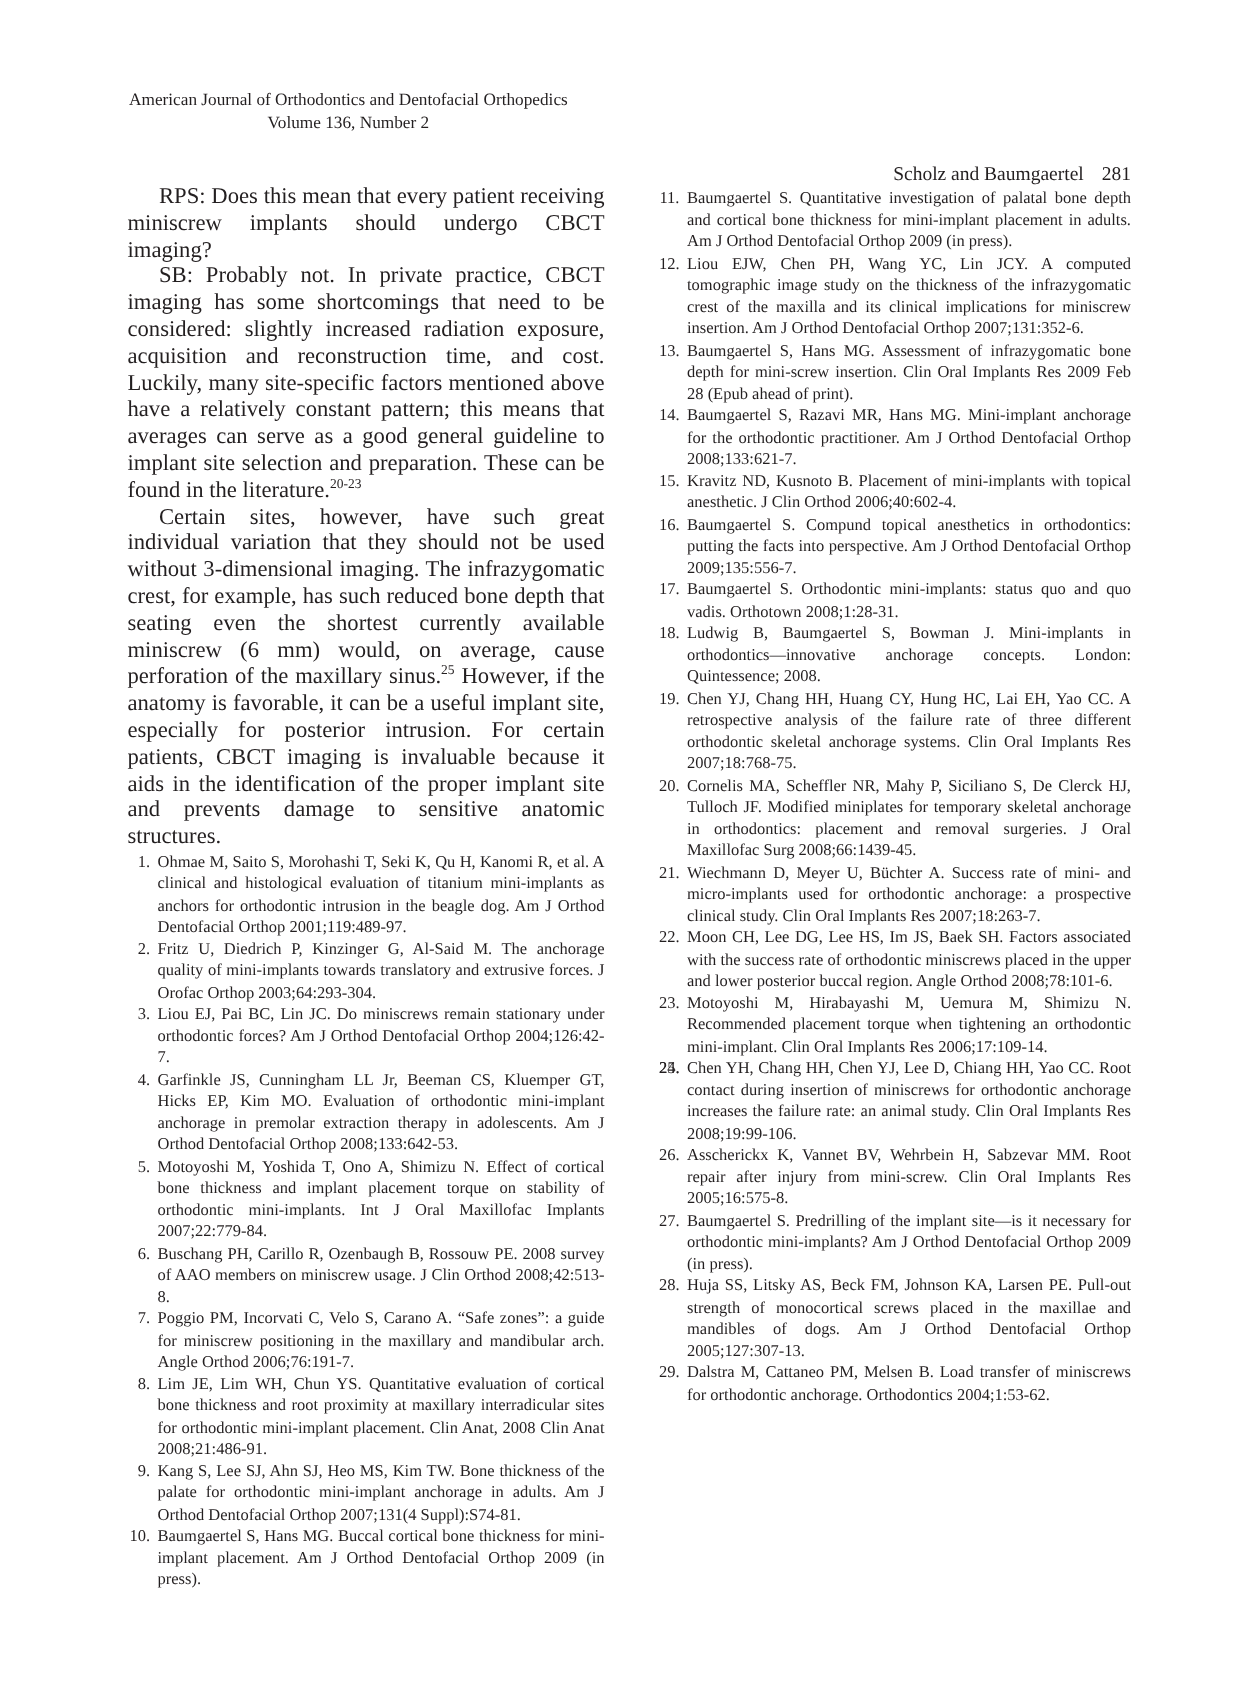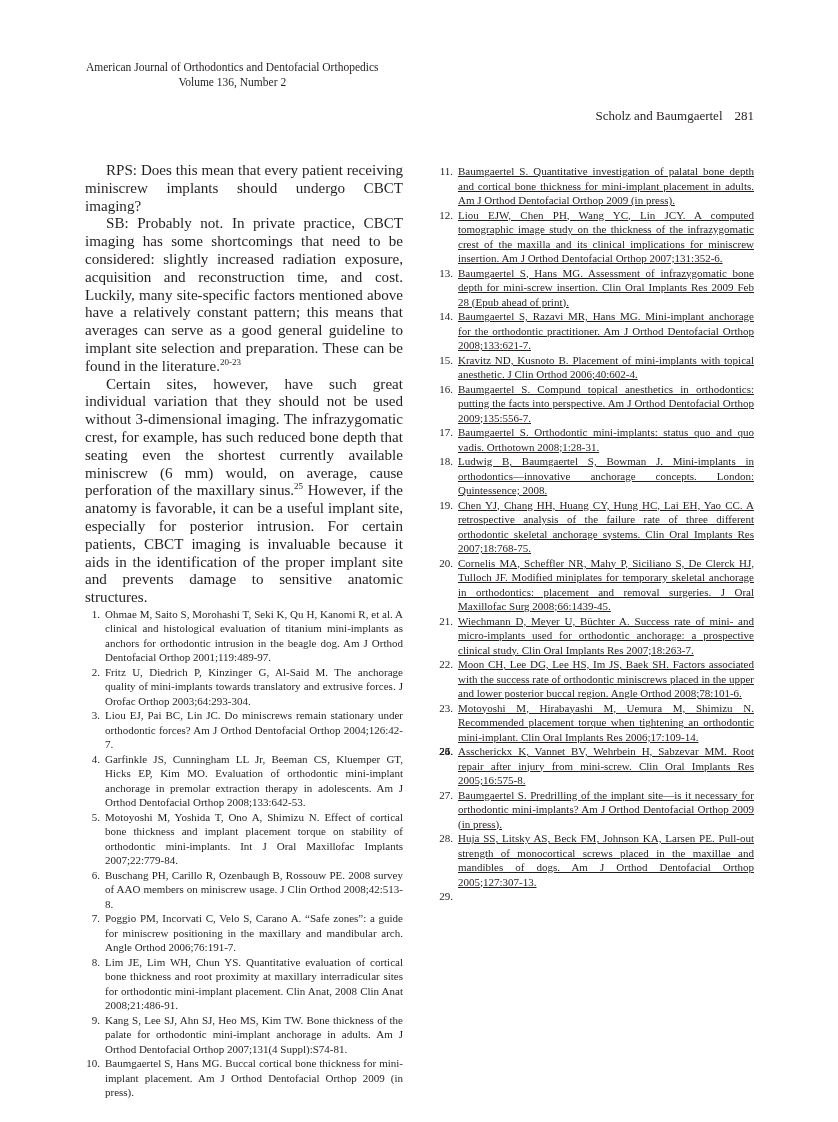--- a/index.html
+++ b/index.html
@@ -1,23 +1,23 @@
 <!DOCTYPE html>
 <html><head>
 <meta charset="utf-8">
 <style>
   html, body { margin: 0; padding: 0; background: #ffffff; }
   body { width: 838px; height: 1122px; position: relative; overflow: hidden; color: #231f20; }
   .header { position: absolute; left: 86px; top: 60px; width: 668px; font-family: "Liberation Serif", serif; font-size: 11.5px; line-height: 14.5px; }
   .header .left { position: absolute; left: 0; top: 0; text-align: center; }
   .header .right { position: absolute; right: 0; top: 16px; font-size: 13px; line-height: 18px; margin-top: 31px; }
   .header .right .page { margin-left: 12px; }
-  .col { position: absolute; font-family: "Liberation Serif", serif; margin-top: 39px; }
+  .col { position: absolute; font-family: "Liberation Serif", serif; }
   .col-left { left: 85px; top: 123px; width: 318px; }
-  .col-right { left: 438px; top: 125px; width: 316px; text-decoration: underline; }
+  .col-right { left: 438px; top: 125px; width: 316px; }
   .body-text p { margin: 0; font-size: 15.1px; line-height: 17.8px; text-align: justify; text-indent: 21px; hyphens: manual; }
   .body-text sup { font-size: 9px; line-height: 0; vertical-align: 6px; }
   .refs-heading { font-family: "Liberation Sans", sans-serif; font-size: 11px; letter-spacing: 0.3px; margin: 22px 0 8px 0; }
   ol.refs { list-style: none; margin: 0; padding: 0; }
   ol.refs li { position: relative; padding-left: 20px; font-size: 11px; line-height: 14.5px; text-align: justify; margin: 0; }
   .col-right ol.refs li { padding-left: 20px; }
   ol.refs li .num { position: absolute; left: 0; top: 0; width: 15px; text-align: right; }
   .col-left ol.refs li .num { left: 0; }
 </style>
 </head>
@@ -62,19 +62,19 @@
       <li><span class="num">15.</span><span>Kravitz ND, Kusnoto B. Placement of mini-implants with topical anesthetic. J Clin Orthod 2006;40:602-4.</span></li>
       <li><span class="num">16.</span><span>Baumgaertel S. Compund topical anesthetics in orthodontics: putting the facts into perspective. Am J Orthod Dentofacial Orthop 2009;135:556-7.</span></li>
       <li><span class="num">17.</span><span>Baumgaertel S. Orthodontic mini-implants: status quo and quo vadis. Orthotown 2008;1:28-31.</span></li>
       <li><span class="num">18.</span><span>Ludwig B, Baumgaertel S, Bowman J. Mini-implants in orthodontics—innovative anchorage concepts. London: Quintessence; 2008.</span></li>
       <li><span class="num">19.</span><span>Chen YJ, Chang HH, Huang CY, Hung HC, Lai EH, Yao CC. A retrospective analysis of the failure rate of three different orthodontic skeletal anchorage systems. Clin Oral Implants Res 2007;18:768-75.</span></li>
       <li><span class="num">20.</span><span>Cornelis MA, Scheffler NR, Mahy P, Siciliano S, De Clerck HJ, Tulloch JF. Modified miniplates for temporary skeletal anchorage in orthodontics: placement and removal surgeries. J Oral Maxillofac Surg 2008;66:1439-45.</span></li>
       <li><span class="num">21.</span><span>Wiechmann D, Meyer U, Büchter A. Success rate of mini- and micro-implants used for orthodontic anchorage: a prospective clinical study. Clin Oral Implants Res 2007;18:263-7.</span></li>
       <li><span class="num">22.</span><span>Moon CH, Lee DG, Lee HS, Im JS, Baek SH. Factors associated with the success rate of orthodontic miniscrews placed in the upper and lower posterior buccal region. Angle Orthod 2008;78:101-6.</span></li>
       <li><span class="num">23.</span><span>Motoyoshi M, Hirabayashi M, Uemura M, Shimizu N. Recommended placement torque when tightening an orthodontic mini-implant. Clin Oral Implants Res 2006;17:109-14.</span></li>
       <li><span class="num">24.</span></li>
-      <li><span class="num">25.</span></li>
+      <li><span class="num">25.</span><span>Chen YH, Chang HH, Chen YJ, Lee D, Chiang HH, Yao CC. Root contact during insertion of miniscrews for orthodontic anchorage increases the failure rate: an animal study. Clin Oral Implants Res 2008;19:99-106.</span></li>
       <li><span class="num">26.</span><span>Asscherickx K, Vannet BV, Wehrbein H, Sabzevar MM. Root repair after injury from mini-screw. Clin Oral Implants Res 2005;16:575-8.</span></li>
       <li><span class="num">27.</span><span>Baumgaertel S. Predrilling of the implant site—is it necessary for orthodontic mini-implants? Am J Orthod Dentofacial Orthop 2009 (in press).</span></li>
       <li><span class="num">28.</span><span>Huja SS, Litsky AS, Beck FM, Johnson KA, Larsen PE. Pull-out strength of monocortical screws placed in the maxillae and mandibles of dogs. Am J Orthod Dentofacial Orthop 2005;127:307-13.</span></li>
-      <li><span class="num">29.</span></li>
+      <li><span class="num">29.</span><span>Dalstra M, Cattaneo PM, Melsen B. Load transfer of miniscrews for orthodontic anchorage. Orthodontics 2004;1:53-62.</span></li>
     </ol>
 </div>
 
 </body></html>

